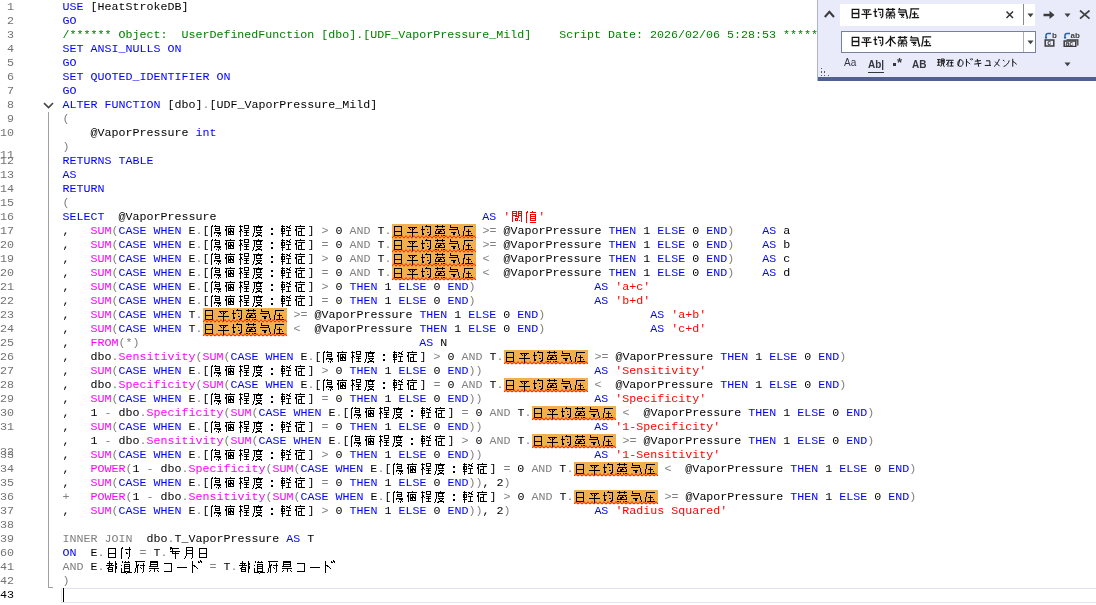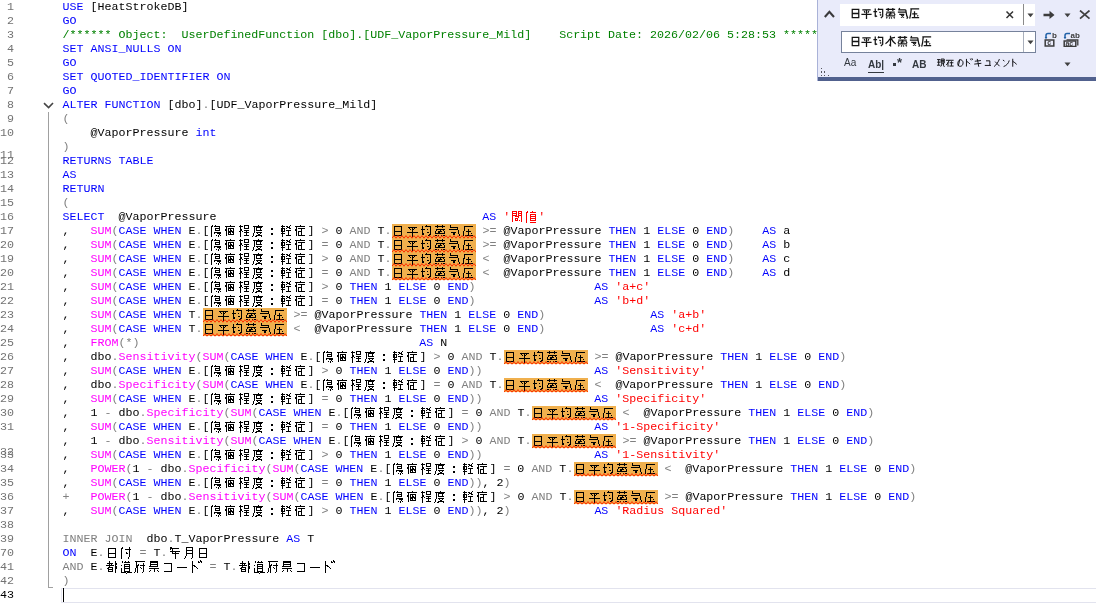--- a/index.html
+++ b/index.html
@@ -607,21 +607,21 @@
       </svg><svg class="kj">
         <use href="#gcl"></use>
       </svg><svg class="kj">
         <use href="#gkei"></use>
       </svg><svg class="kj">
         <use href="#gsyo"></use>
       </svg>] <span class="O">&gt;</span> 0 <span class="K">THEN</span> 1 <span class="K">ELSE</span> 0 <span class="K">END</span><span class="O">))</span>, 2<span class="O">)</span>            <span class="K">AS</span> <span class="R">'Radius Squared'</span></div>
 <div class="num" style="top:518px">38</div>
 <div class="num" style="top:532px">39</div>
 <div class="ln" style="top:532px"><span class="O">INNER JOIN</span>  dbo<span class="O">.</span>T_VaporPressure <span class="K">AS</span> T</div>
-<div class="num" style="top:546px">70</div>
+<div class="num" style="top:546px">60</div>
 <div class="ln" style="top:546px"><span class="K">ON</span>  E<span class="O">.</span><svg class="kj">
         <use href="#ghi"></use>
       </svg><svg class="kj">
         <use href="#gfu"></use>
       </svg> <span class="O">=</span> T<span class="O">.</span><svg class="kj">
         <use href="#gnen"></use>
       </svg><svg class="kj">
         <use href="#ggetsu"></use>
       </svg><svg class="kj">
         <use href="#ghi"></use>

